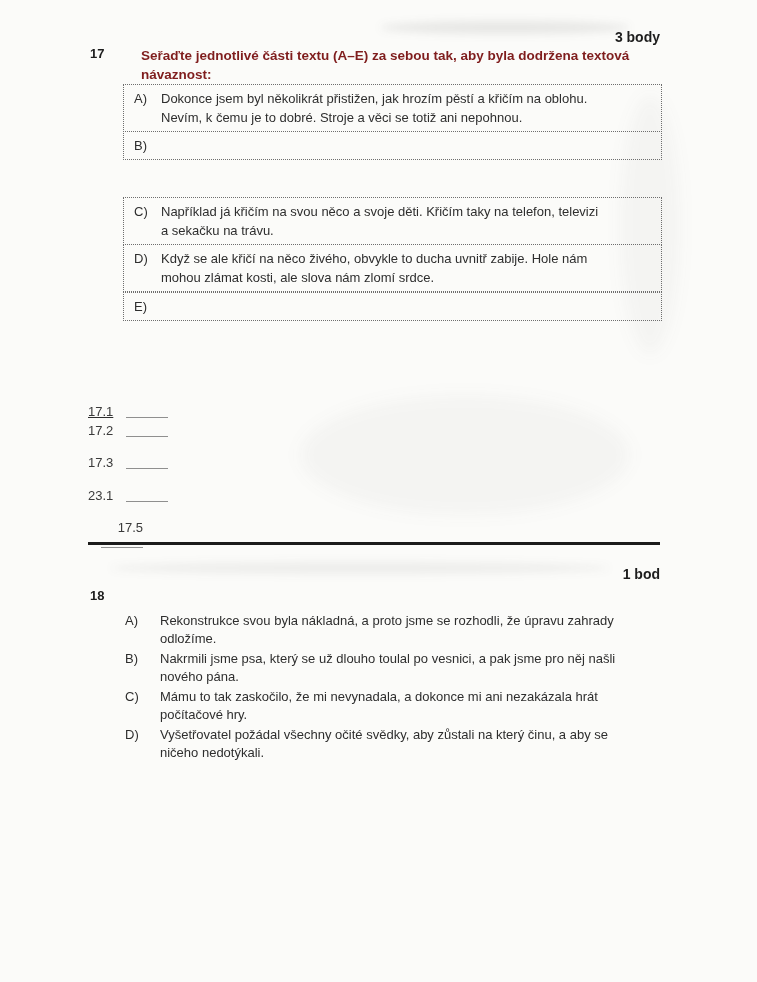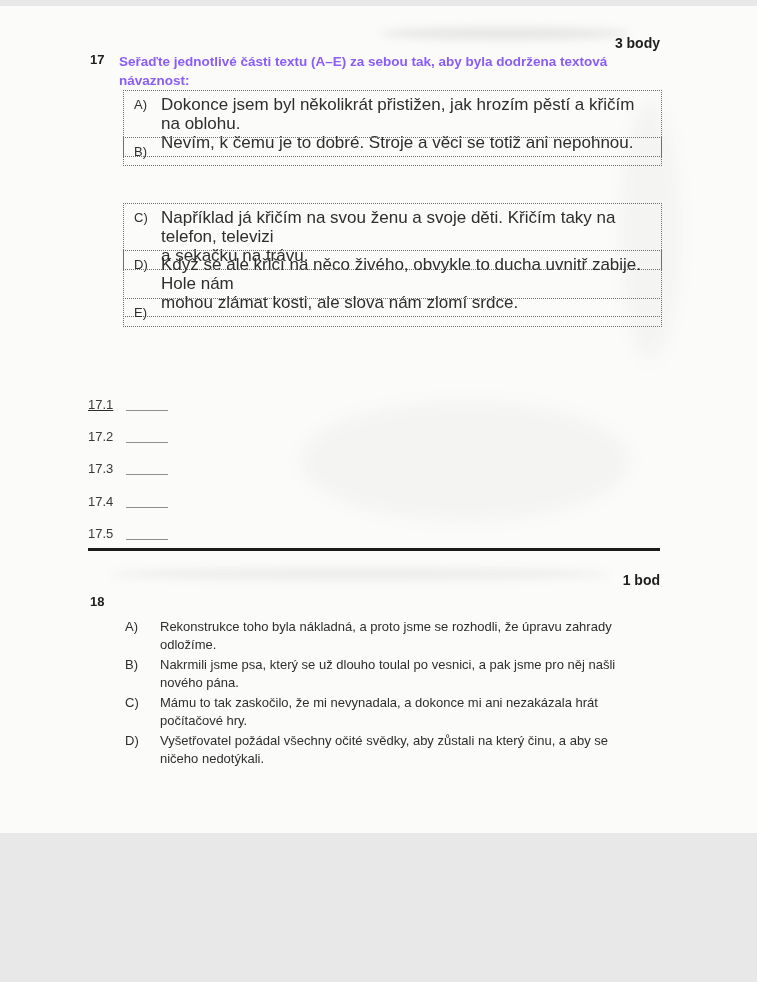--- a/index.html
+++ b/index.html
@@ -4,22 +4,22 @@
 <style>
   html, body {
     margin: 0;
     padding: 0;
     background: #e8e8e8;
     font-family: "Liberation Sans", sans-serif;
   }
   .paper {
     position: relative;
     width: 757px;
-    height: 827px;
-    margin: 6px auto;
+    height: 982px;
+    margin: 0 auto;
     background: #fbfbf9;
     overflow: hidden;
     color: #2e2e2e;
   }
   
   .smudge {
     position: absolute;
     border-radius: 50%;
     filter: blur(4px);
     pointer-events: none;
@@ -45,26 +45,26 @@
     left: 90px;
     font-weight: bold;
     font-size: 13px;
     color: #1d1d1d;
   }
   .qnum.n17 { top: 46px; }
   .qnum.n18 { top: 588px; }
 
   .qprompt {
     position: absolute;
-    left: 119px;
+    left: 141px;
     width: 540px;
     font-weight: bold;
     font-size: 13.5px;
     line-height: 19px;
-    color: #8b5cf6;
+    color: #7f1d1d;
     white-space: pre-line;
   }
   .qprompt.p17 { top: 46px; }
   .qprompt.p18 { top: 588px; width: 545px; }
 
   .textbox {
     position: absolute;
     left: 123px;
     width: 539px;
     box-sizing: border-box;
@@ -81,21 +81,21 @@
   .textbox.bE { top: 292px; }
 
   .box-label {
     flex: 0 0 27px;
     font-size: 13px;
     line-height: 19px;
     color: #2e2e2e;
   }
   .box-text {
     flex: 1;
-    font-size: 17px;
+    font-size: 13px;
     line-height: 19px;
     color: #2e2e2e;
     white-space: pre-line;
   }
 
   .citation {
     position: absolute;
     right: 97px;
     top: 357px;
     font-size: 10.5px;
@@ -115,25 +115,25 @@
     color: #3a3a3a;
     line-height: 15px;
   }
   .answer-row .blank {
     width: 42px;
     border-bottom: 1.5px solid #8f8f8f;
     margin-left: 13px;
     margin-bottom: 1px;
     height: 12px;
   }
-  .answer-row.r1 { top: 391px; text-decoration: underline; }
+  .answer-row.r1 { top: 404px; text-decoration: underline; }
   .answer-row.r2 { top: 423px; }
   .answer-row.r3 { top: 455px; }
   .answer-row.r4 { top: 488px; }
-  .answer-row.r5 { top: 520px; }
+  .answer-row.r5 { top: 520px; flex-direction: column; }
 
   .divider {
     position: absolute;
     left: 88px;
     top: 542px;
     width: 572px;
     height: 3px;
     background: #1b1b1b;
   }
 
@@ -180,21 +180,21 @@
   <div class="textbox bA">
     <span class="box-label">A)</span>
     <span class="box-text">Dokonce jsem byl několikrát přistižen, jak hrozím pěstí a křičím na oblohu.
 Nevím, k čemu je to dobré. Stroje a věci se totiž ani nepohnou.</span>
   </div>
   <div class="textbox bB">
     <span class="box-label">B)</span>
   </div>
   <div class="textbox bC">
     <span class="box-label">C)</span>
-    <span class="box-text">Například já křičím na svou ženu a svoje děti. Křičím taky na telefon, televizi
+    <span class="box-text">Například já křičím na svou něco a svoje děti. Křičím taky na telefon, televizi
 a sekačku na trávu.</span>
   </div>
   <div class="textbox bD">
     <span class="box-label">D)</span>
     <span class="box-text">Když se ale křičí na něco živého, obvykle to ducha uvnitř zabije. Hole nám
 mohou zlámat kosti, ale slova nám zlomí srdce.</span>
   </div>
   <div class="textbox bE">
     <span class="box-label">E)</span>
   </div>
@@ -206,36 +206,36 @@
   </div>
   <div class="answer-row r2">
     <span class="alabel">17.2</span>
     <span class="blank"></span>
   </div>
   <div class="answer-row r3">
     <span class="alabel">17.3</span>
     <span class="blank"></span>
   </div>
   <div class="answer-row r4">
-    <span class="alabel">17.4</span>
+    <span class="alabel">23.1</span>
     <span class="blank"></span>
   </div>
   <div class="answer-row r5">
     <span class="alabel">17.5</span>
     <span class="blank"></span>
   </div>
 
   <div class="divider"></div>
 
   <div class="points q18">1 bod</div>
   <div class="qnum n18">18</div>
 
   <div class="option-row oA">
     <span class="olabel">A)</span>
-    <span class="otext">Rekonstrukce toho byla nákladná, a proto jsme se rozhodli, že úpravu zahrady
+    <span class="otext">Rekonstrukce svou byla nákladná, a proto jsme se rozhodli, že úpravu zahrady
 odložíme.</span>
   </div>
   <div class="option-row oB">
     <span class="olabel">B)</span>
     <span class="otext">Nakrmili jsme psa, který se už dlouho toulal po vesnici, a pak jsme pro něj našli
 nového pána.</span>
   </div>
   <div class="option-row oC">
     <span class="olabel">C)</span>
     <span class="otext">Mámu to tak zaskočilo, že mi nevynadala, a dokonce mi ani nezakázala hrát

